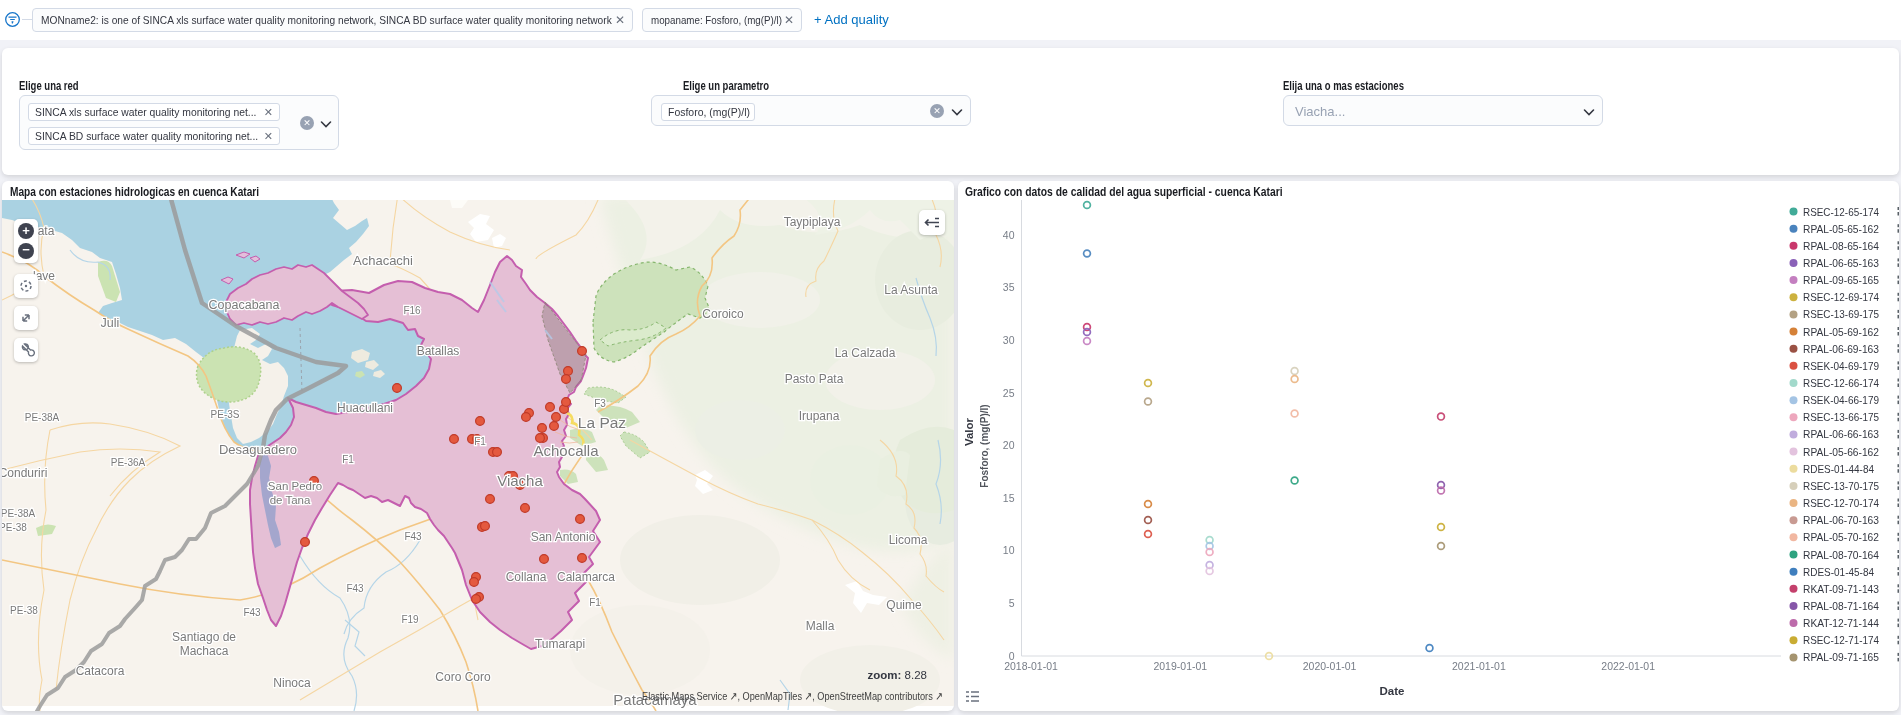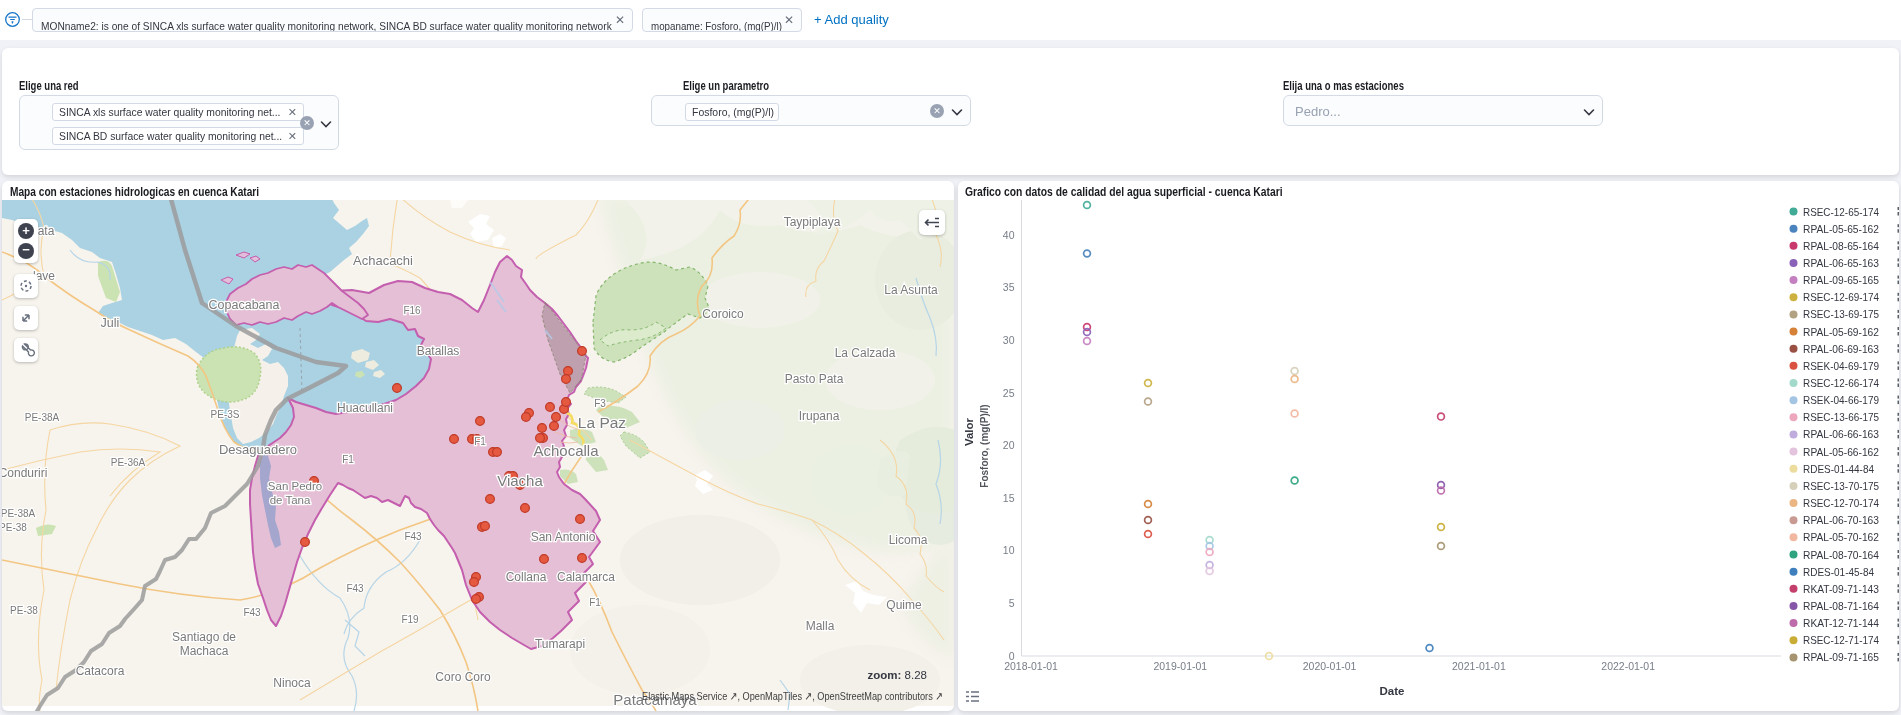--- a/index.html
+++ b/index.html
@@ -2,27 +2,27 @@
 <html><head>
 <meta charset="utf-8">
 <style>
 * { margin:0; padding:0; box-sizing:border-box; }
 html,body { width:1901px; height:715px; overflow:hidden; font-family:"Liberation Sans",sans-serif; background:#f1f2f7; }
 .abs { position:absolute; }
 .panel { position:absolute; background:#fff; border-radius:6px; box-shadow:0 2px 5px rgba(0,0,0,.13); }
 .ptitle { font-weight:bold; font-size:13px; color:#1a1c21; }
 
 #hdr { position:absolute; left:0; top:0; width:1901px; height:40px; background:#fff; }
-.pill { position:absolute; top:8px; height:24px; background:#fbfcfd; border:1px solid #d3dae6; border-radius:4px; font-size:11.5px; color:#343741; line-height:22px; padding:6px 8px; white-space:nowrap; overflow:hidden; }
+.pill { position:absolute; top:8px; height:24px; background:#fbfcfd; border:1px solid #d3dae6; border-radius:4px; font-size:11.5px; color:#343741; line-height:22px; padding:0 8px; white-space:nowrap; overflow:hidden; }
 .pill .x { color:#69707d; font-size:12px; }
 #addf { position:absolute; left:814px; top:12px; font-size:13px; color:#0071c2; font-weight:500; }
 
 .lbl { position:absolute; font-weight:bold; font-size:12.5px; color:#1a1c21;text-decoration:underline; }
 .combo { position:absolute; background:#fbfcfd; border:1px solid #d3dae6; border-radius:6px; }
-.cpill { position:absolute; height:18px; background:#fff; border:1px solid #d3dae6; border-radius:3px; font-size:11.5px; color:#343741; line-height:16px; padding:0 6px; white-space:nowrap; overflow:hidden;margin-left:24px; }
+.cpill { position:absolute; height:18px; background:#fff; border:1px solid #d3dae6; border-radius:3px; font-size:11.5px; color:#343741; line-height:16px; padding:0 6px; white-space:nowrap; overflow:hidden; }
 .cpill .x { color:#69707d; font-size:11px; }
 .clearbtn { position:absolute; width:14px; height:14px; border-radius:50%; background:#98a2b3; color:#fff; font-size:9px; line-height:14px; text-align:center; }
 .chev { position:absolute; width:16px; height:16px; }
 .sx { display:inline-block; transform-origin:0 50%; white-space:nowrap; }
 .pill .x { position:absolute; right:7px; top:0; }
 .cpill .x { position:absolute; right:6px; top:0; }
 </style>
 </head>
 <body>
 <div id="hdr">
@@ -49,21 +49,21 @@
   <div class="lbl" style="left:681px;top:31px"><span class="sx" style="transform:scaleX(.76)">Elige un parametro</span></div>
   <div class="combo" style="left:649px;top:47px;width:320px;height:31px">
     <div class="cpill" style="left:9px;top:7px;width:94px"><span class="sx" style="transform:scaleX(.91)">Fosforo, (mg(P)/l)</span></div>
     <div class="clearbtn" style="left:278px;top:8px">✕</div>
     <svg class="chev" style="left:297px;top:8px" viewBox="0 0 16 16">
         <path d="M3.5 6l4.5 4.5L12.5 6" fill="none" stroke="#343741" stroke-width="1.6" stroke-linecap="round"></path>
       </svg>
   </div>
   <div class="lbl" style="left:1281px;top:31px"><span class="sx" style="transform:scaleX(.76)">Elija una o mas estaciones</span></div>
   <div class="combo" style="left:1281px;top:47px;width:320px;height:31px;background:#fbfcfd">
-    <div class="abs" style="left:11px;top:8px;font-size:13px;color:#98a2b3">Pedro...</div>
+    <div class="abs" style="left:11px;top:8px;font-size:13px;color:#98a2b3">Viacha...</div>
     <svg class="chev" style="left:297px;top:8px" viewBox="0 0 16 16">
         <path d="M3.5 6l4.5 4.5L12.5 6" fill="none" stroke="#343741" stroke-width="1.6" stroke-linecap="round"></path>
       </svg>
   </div>
 </div>
 
 <div class="panel" style="left:2px;top:181px;width:952px;height:530px;overflow:hidden">
   <div class="ptitle" style="position:absolute;left:8px;top:3px"><span class="sx" style="transform:scaleX(.78)">Mapa con estaciones hidrologicas en cuenca Katari</span></div>
   <div class="abs" id="mapwrap" style="left:0;top:19px;width:952px;height:511px"><svg width="952" height="511" viewBox="2 200 952 511">
 <rect x="2" y="195" width="952" height="511" fill="#f7f3ed"></rect>

